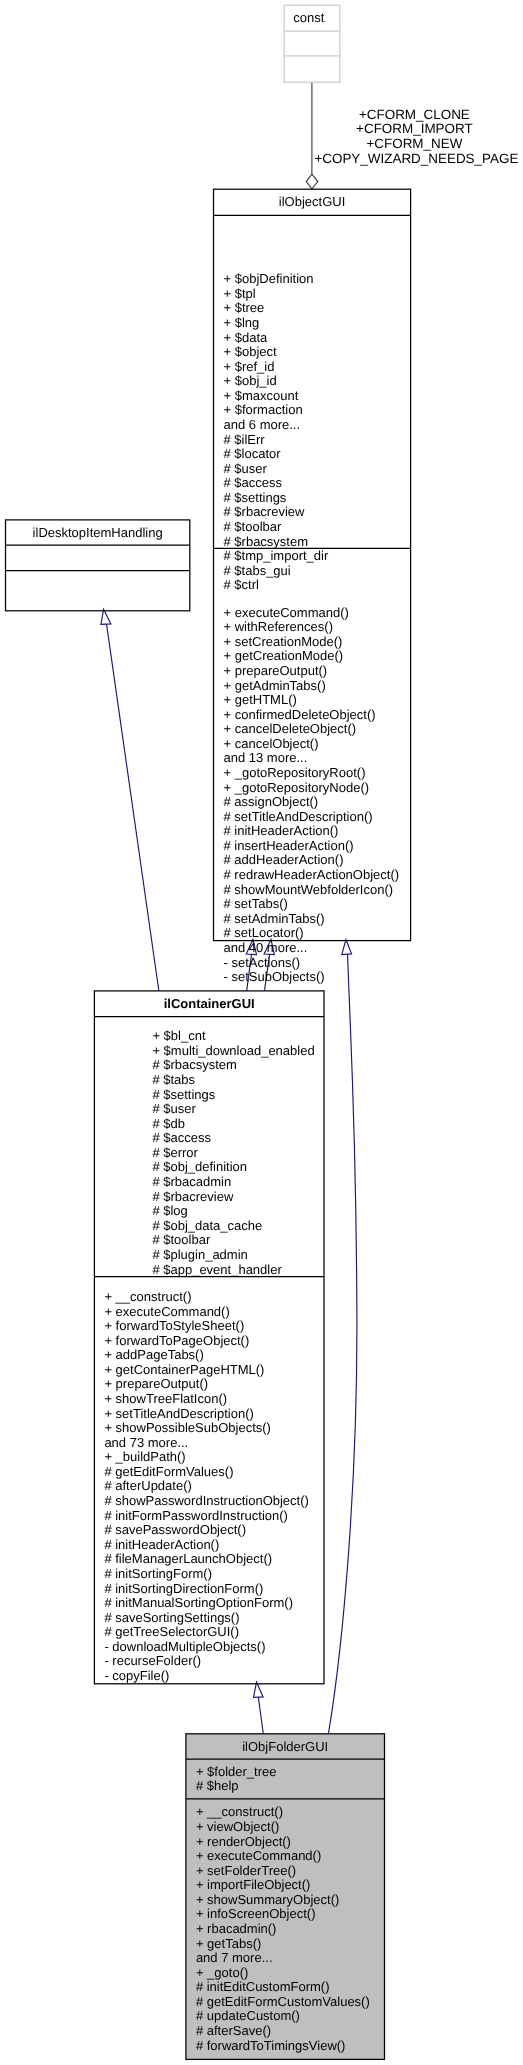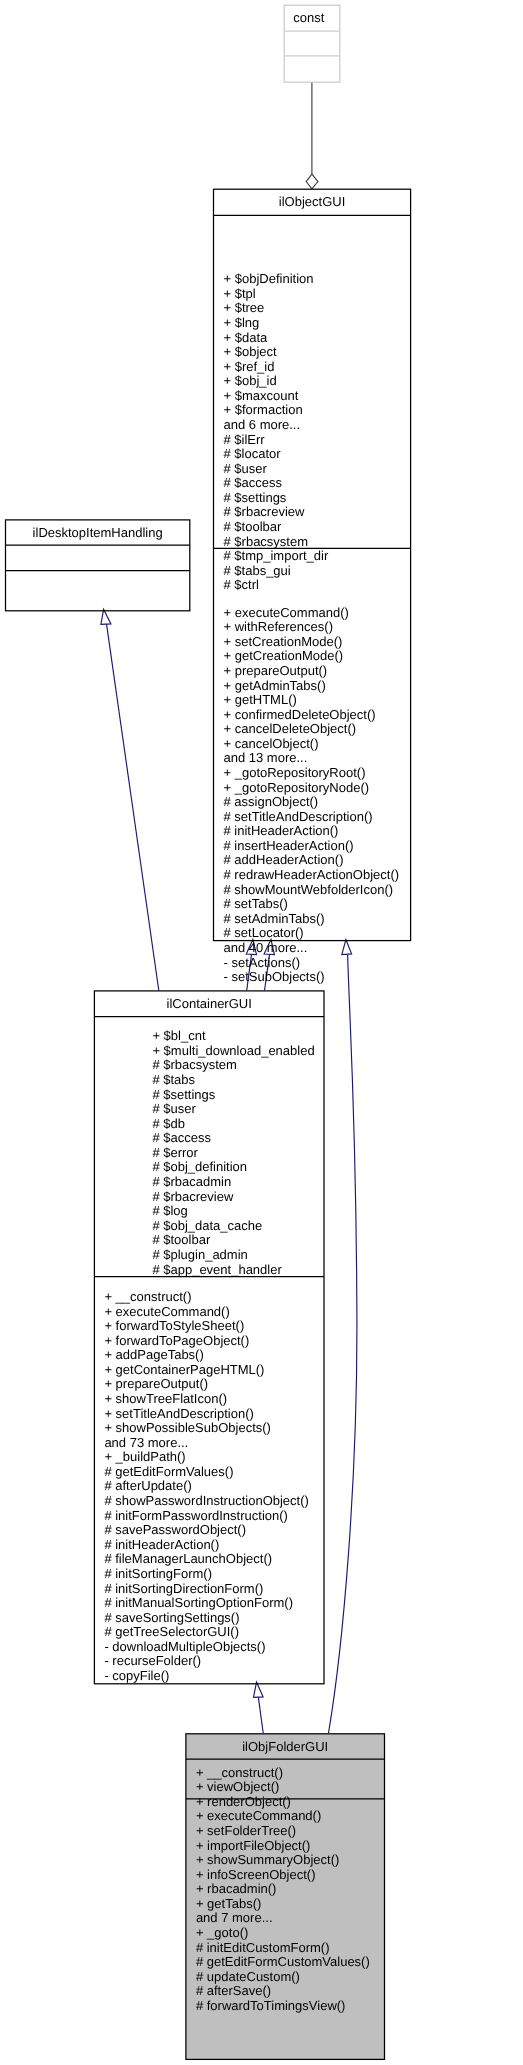--- a/index.html
+++ b/index.html
@@ -138,21 +138,21 @@
     <div class="nrow">and 40 more...</div>
     <div class="nrow">- setActions()</div>
     <div class="nrow">- setSubObjects()</div>
   </div>
 </div>
 <div class="node" style="left:5.5px;top:519.9px;width:184.3px;height:90.90px;">
   <div class="nhead" style="height:25.30px;line-height:25.30px;">ilDesktopItemHandling</div>
   <div class="nsec empty" style="height:25.40px;"></div>
 </div>
 <div class="node" style="left:94.4px;top:990.9px;width:229.6px;height:692.90px;">
-  <div class="nhead" style="height:32px;line-height:25.60px;">ilContainerGUI</div>
+  <div class="nhead" style="height:32px;line-height:25.60px;font-weight:bold;">ilContainerGUI</div>
   <div class="nsec" style="padding-top:6.37px;padding-bottom:5.97px;padding-left:48px;">
     <div class="nrow">+ $bl_cnt</div>
     <div class="nrow">+ $multi_download_enabled</div>
     <div class="nrow"># $rbacsystem</div>
     <div class="nrow"># $tabs</div>
     <div class="nrow"># $settings</div>
     <div class="nrow"># $user</div>
     <div class="nrow"># $db</div>
     <div class="nrow"># $access</div>
     <div class="nrow"># $error</div>
@@ -190,33 +190,43 @@
     <div class="nrow"># initManualSortingOptionForm()</div>
     <div class="nrow"># saveSortingSettings()</div>
     <div class="nrow"># getTreeSelectorGUI()</div>
     <div class="nrow">- downloadMultipleObjects()</div>
     <div class="nrow">- recurseFolder()</div>
     <div class="nrow">- copyFile()</div>
   </div>
 </div>
 <div class="node hl" style="left:185.9px;top:1733.8px;width:198.6px;height:325.60px;">
   <div class="nhead" style="height:25.40px;line-height:25.40px;">ilObjFolderGUI</div>
+  <div class="nsec" style="padding-top:5.47px;padding-bottom:5.07px;">
+    <div class="nrow">+ $folder_tree</div>
+    <div class="nrow"># $help</div>
+  </div>
   <div class="nsec" style="padding-top:6.52px;padding-bottom:6.12px;">
     <div class="nrow">+ __construct()</div>
     <div class="nrow">+ viewObject()</div>
     <div class="nrow">+ renderObject()</div>
     <div class="nrow">+ executeCommand()</div>
     <div class="nrow">+ setFolderTree()</div>
     <div class="nrow">+ importFileObject()</div>
     <div class="nrow">+ showSummaryObject()</div>
     <div class="nrow">+ infoScreenObject()</div>
     <div class="nrow">+ rbacadmin()</div>
     <div class="nrow">+ getTabs()</div>
     <div class="nrow">and 7 more...</div>
     <div class="nrow">+ _goto()</div>
     <div class="nrow"># initEditCustomForm()</div>
     <div class="nrow"># getEditFormCustomValues()</div>
     <div class="nrow"># updateCustom()</div>
     <div class="nrow"># afterSave()</div>
     <div class="nrow"># forwardToTimingsView()</div>
   </div>
 </div>
+<div class="edgelabels" style="left:314.4px;top:107.5px;width:200px;">
+  <div class="elabel">+CFORM_CLONE</div>
+  <div class="elabel">+CFORM_IMPORT</div>
+  <div class="elabel">+CFORM_NEW</div>
+  <div class="elabel">+COPY_WIZARD_NEEDS_PAGE</div>
+</div>
 </div>
 
 </body></html>

